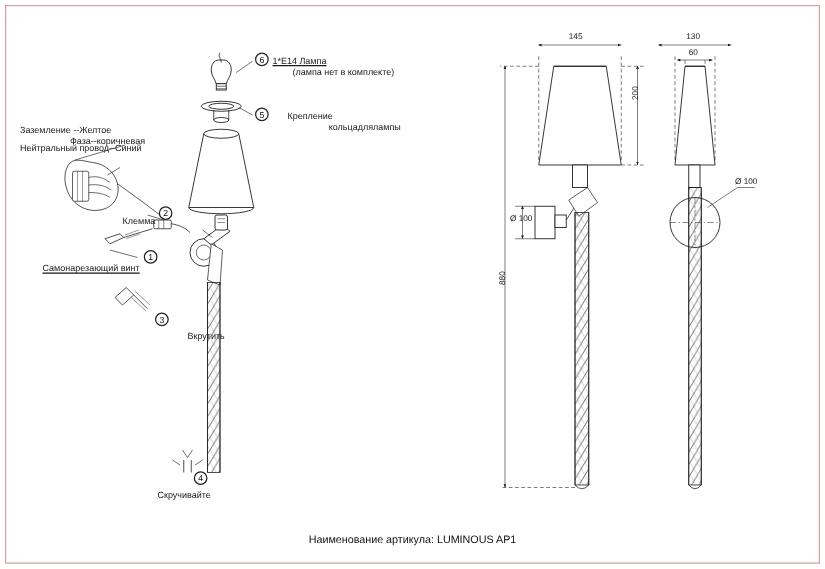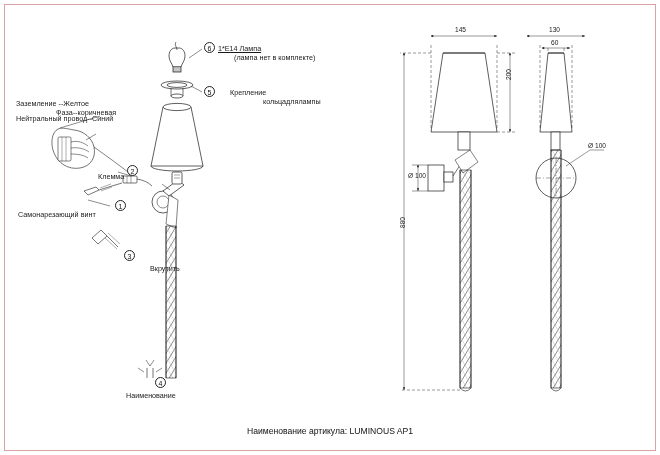--- a/index.html
+++ b/index.html
@@ -244,23 +244,23 @@
         <line x1="590" y1="150" x2="604" y2="150"></line>
       </g>
     </g>
   </svg>
 
   <div class="lbl" style="left:16px; top:90px;margin-top:24px;">Нейтральный провод--Синий</div>
   <div class="lbl" style="left:16px; top:99px;">Заземление --Желтое</div>
   <div class="lbl" style="left:8px; top:108px;margin-left:48px;">Фаза--коричневая</div>
 
   <div class="lbl" style="left:98px; top:172px;text-align:center;">Клемма</div>
-  <div class="lbl" style="left:18px; top:210px;">Самонарезающий винт</div>
+  <div class="lbl" style="left:34px; top:210px;text-decoration:underline;">Самонарезающий винт</div>
   <div class="lbl" style="left:124px; top:264px;margin-left:26px;">Вкрутить</div>
-  <div class="lbl" style="left:126px; top:391px;">Наименование</div>
+  <div class="lbl" style="left:126px; top:391px;">Скручивайте</div>
 
   <div class="lbl" style="left:218px; top:88px;padding-left:12px;">Крепление</div>
   <div class="lbl" style="left:218px; top:97px;margin-left:45px;">кольцадлялампы</div>
 
   <div class="lbl" style="left:218px; top:44px;text-decoration:underline;">1*E14 Лампа</div>
   <div class="lbl" style="left:234px; top:53px;">(лампа нет в комплекте)</div>
 
   <div class="num" style="left:115px; top:200px;">1</div>
   <div class="num" style="left:127px; top:165px;">2</div>
   <div class="num" style="left:124px; top:250px;">3</div>

